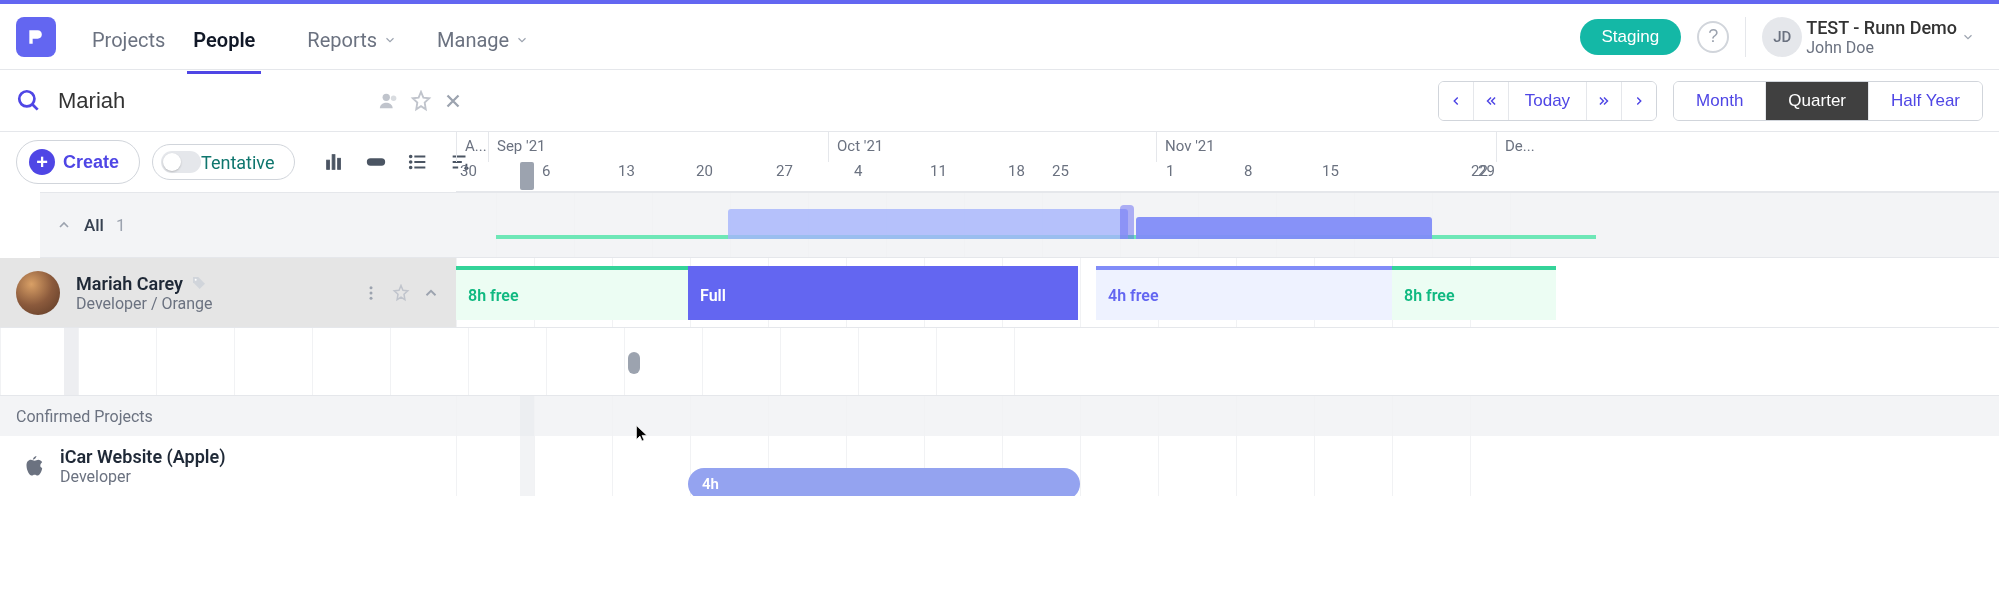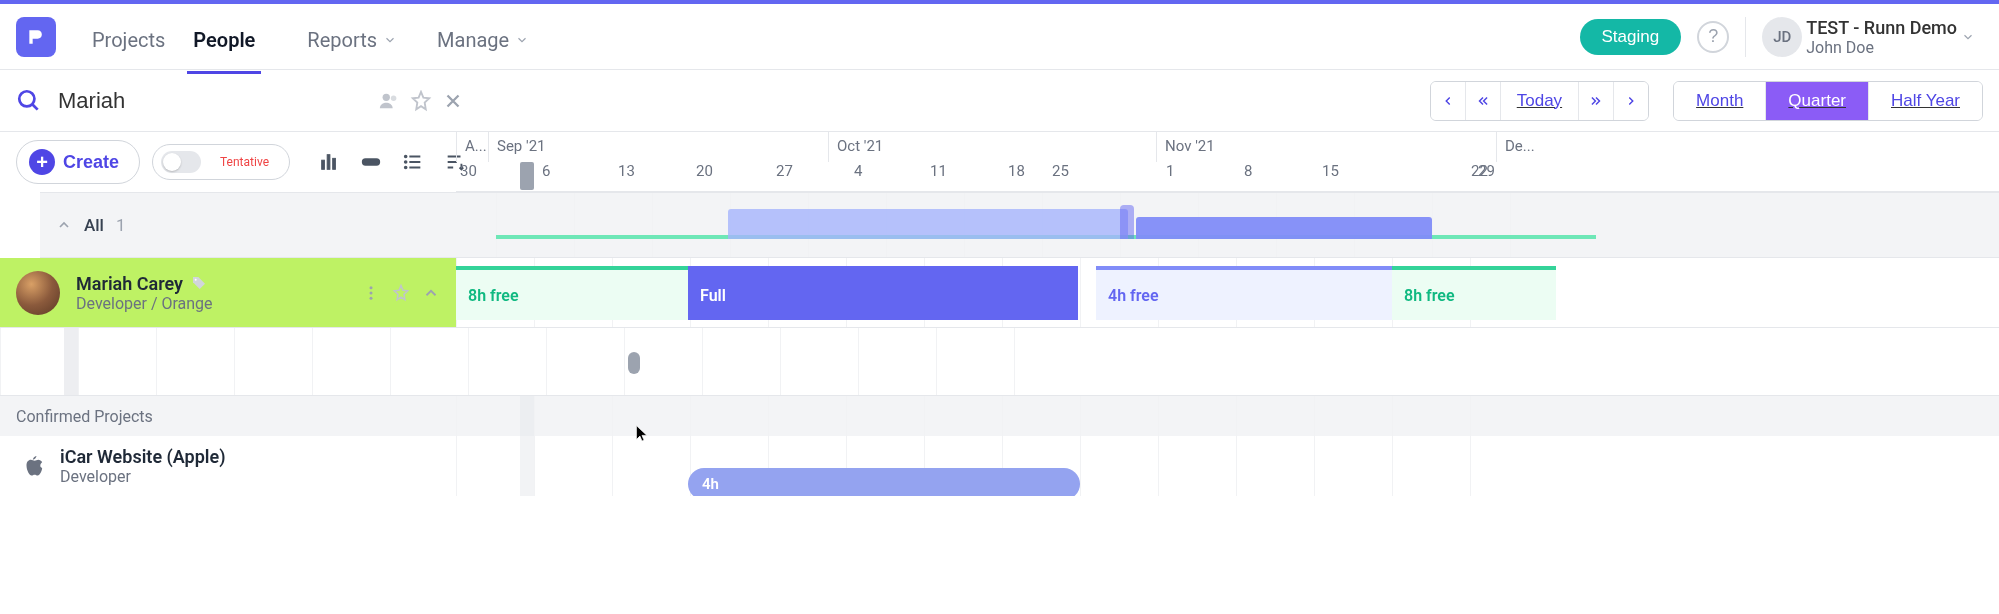--- a/index.html
+++ b/index.html
@@ -97,21 +97,21 @@
     font-size: 22px;
     color: #333;
     border: none;
     outline: none;
     width: 320px;
   }
   .search-actions { display: flex; align-items: center; gap: 10px; margin-left: auto; margin-right: 16px; }
   .icon-btn { display: flex; align-items: center; justify-content: center; cursor: pointer; color: #9ca3af; }
   .icon-btn svg { width: 22px; height: 22px; }
   .toolbar-divider { flex: 1; }
-  .toolbar-right { margin-left: auto; display: flex; gap: 24px; flex-shrink: 0; text-decoration: underline; }
+  .toolbar-right { margin-left: auto; display: flex; gap: 16px; flex-shrink: 0; }
   .nav-group {
     display: flex;
     border: 1px solid #d1d5db;
     border-radius: 6px;
     overflow: hidden;
     height: 40px;
   }
   .nav-group button {
     border: none;
     background: #fff;
@@ -137,21 +137,21 @@
     border: none;
     background: #fff;
     padding: 0 22px;
     font-size: 17px;
     color: #4f46e5;
     font-weight: 500;
     cursor: pointer;
     border-right: 1px solid #e5e7eb;
   }
   .range-group button:last-child { border-right: none; }
-  .range-group button.active { background: #8b5cf6; color: #fff; }
+  .range-group button.active { background: #404040; color: #fff; }
 
   
   .secondary {
     height: 60px;
     display: flex;
     align-items: center;
     padding: 0 16px;
     border-bottom: none;
   }
   .create-btn {
@@ -172,23 +172,23 @@
     color: #fff;
     display: flex; align-items: center; justify-content: center;
     font-size: 20px; line-height: 1;
   }
   .tentative-toggle {
     border: 1px solid #d1d5db;
     border-radius: 22px;
     padding: 6px 20px 6px 8px;
     display: flex;
     align-items: center;
-    gap: 19px;
-    color: #ef4444;
-    font-size: 12px;
+    gap: 0;
+    color: #0f766e;
+    font-size: 18px;
     margin-left: 12px;
     cursor: pointer;
   }
   .switch {
     width: 40px; height: 22px;
     background: #e5e7eb;
     border-radius: 11px;
     position: relative;
   }
   .switch::after {
@@ -258,21 +258,21 @@
   .section-count { font-size: 17px; color: #9ca3af; }
 
   
   .person-row {
     height: 70px;
     border-bottom: 1px solid #e5e7eb;
     display: flex;
     align-items: center;
     padding: 0 16px;
     gap: 16px;
-    background: #bef264;
+    background: #e5e5e5;
   }
   .person-avatar {
     width: 44px; height: 44px;
     border-radius: 50%;
     background: radial-gradient(circle at 35% 30%, #d9a066 0%, #8b5a3c 50%, #5a3825 100%);
     flex-shrink: 0;
   }
   .person-info { flex: 1; }
   .person-name { font-size: 18px; color: #1f2937; font-weight: 600; display: flex; align-items: center; gap: 8px;}
   .tag-icon { width: 16px; height: 16px; fill: #d1d5db; }

